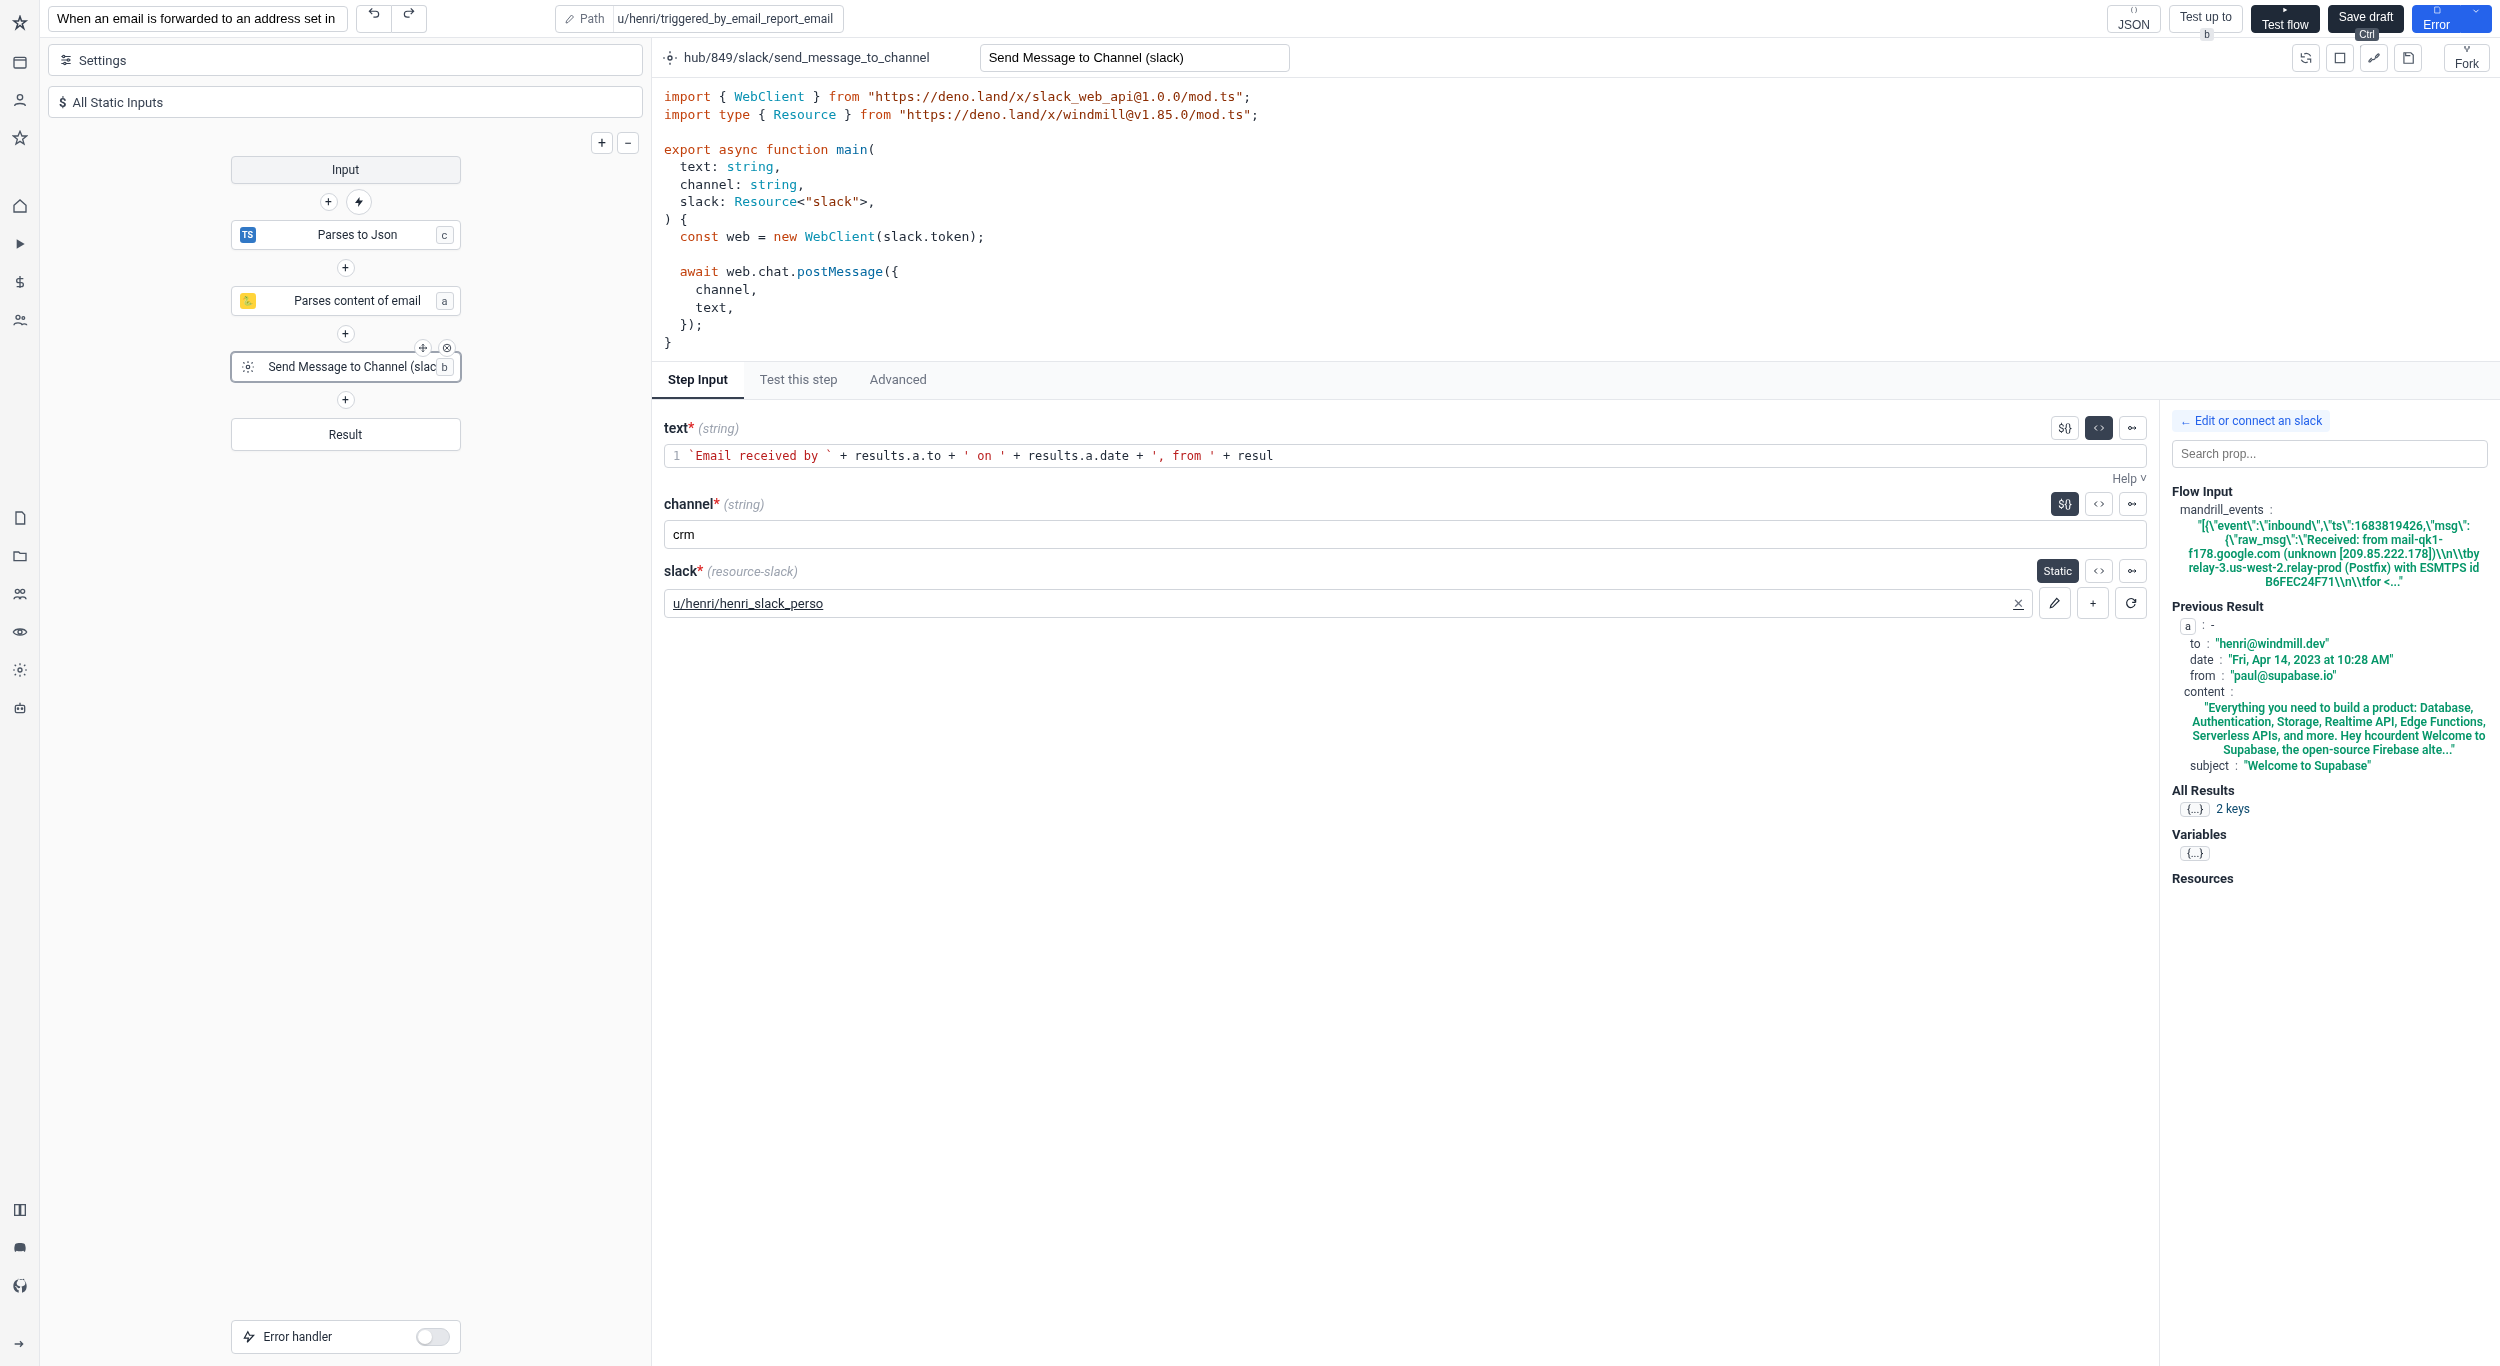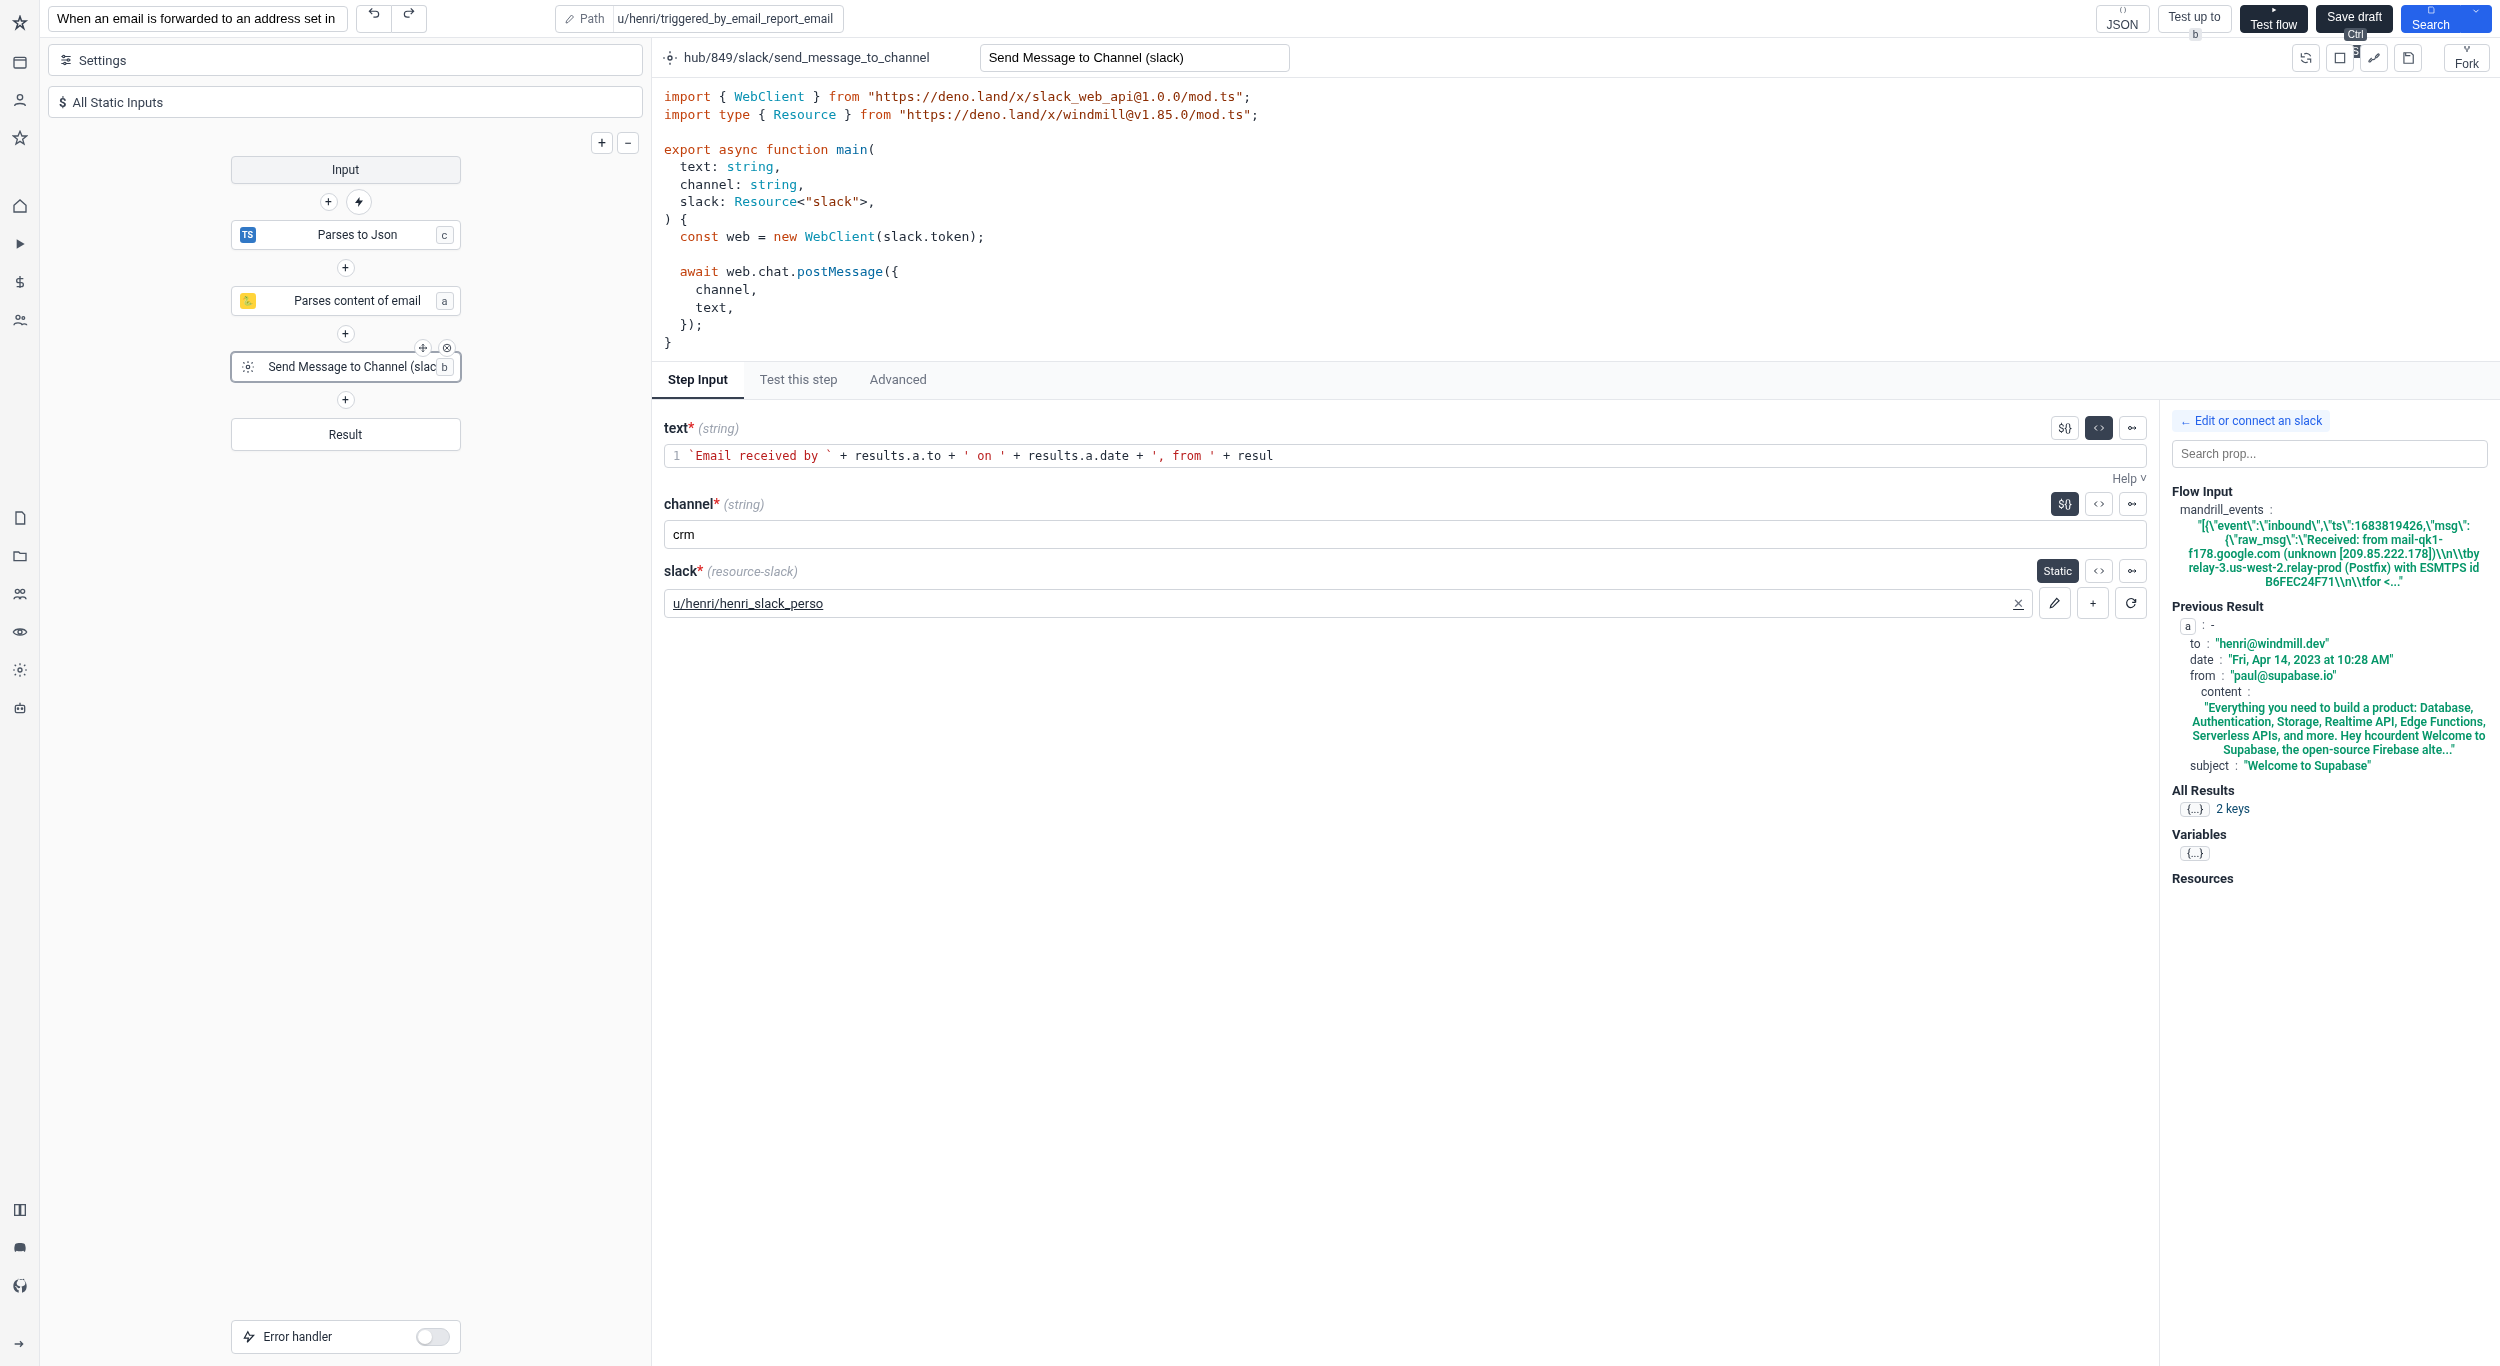--- a/index.html
+++ b/index.html
@@ -256,21 +256,21 @@
           </svg>
           <span>Save draft</span>
           <span class="kbd">Ctrl</span>
           <span class="kbd">S</span>
         </button>
       <div class="btn-group">
         <button class="btn btn-blue">
             <svg width="12" height="12" viewBox="0 0 24 24" fill="none" stroke="currentColor" stroke-width="2">
               <path d="M5 3 H17 L21 7 V21 H5 Z"></path>
             </svg>
-            <span>Search</span>
+            <span>Error</span>
           </button>
         <button class="btn btn-blue">
             <svg width="10" height="10" viewBox="0 0 24 24" fill="none" stroke="currentColor" stroke-width="2">
               <path d="M6 9 L12 15 L18 9"></path>
             </svg>
           </button>
       </div>
     </div>
 
     <div class="content">
@@ -540,21 +540,21 @@
             <div class="kv" style="margin-left:18px;">
                 <span class="k">date</span>
                 <span class="c">:</span>
                 <span class="v">"Fri, Apr 14, 2023 at 10:28 AM"</span>
               </div>
             <div class="kv" style="margin-left:18px;">
                 <span class="k">from</span>
                 <span class="c">:</span>
                 <span class="v">"paul@supabase.io"</span>
               </div>
-            <div class="kv" style="margin-left:29px;">
+            <div class="kv" style="margin-left:12px;">
                 <span class="k">content</span>
                 <span class="c">:</span>
               </div>
             <div class="kv" style="margin-left:18px;">
                 <span class="v-block">"Everything you need to build a product: Database, Authentication, Storage, Realtime API, Edge Functions, Serverless APIs, and more. Hey hcourdent Welcome to Supabase, the open-source Firebase alte..."</span>
               </div>
             <div class="kv" style="margin-left:18px;">
                 <span class="k">subject</span>
                 <span class="c">:</span>
                 <span class="v">"Welcome to Supabase"</span>

